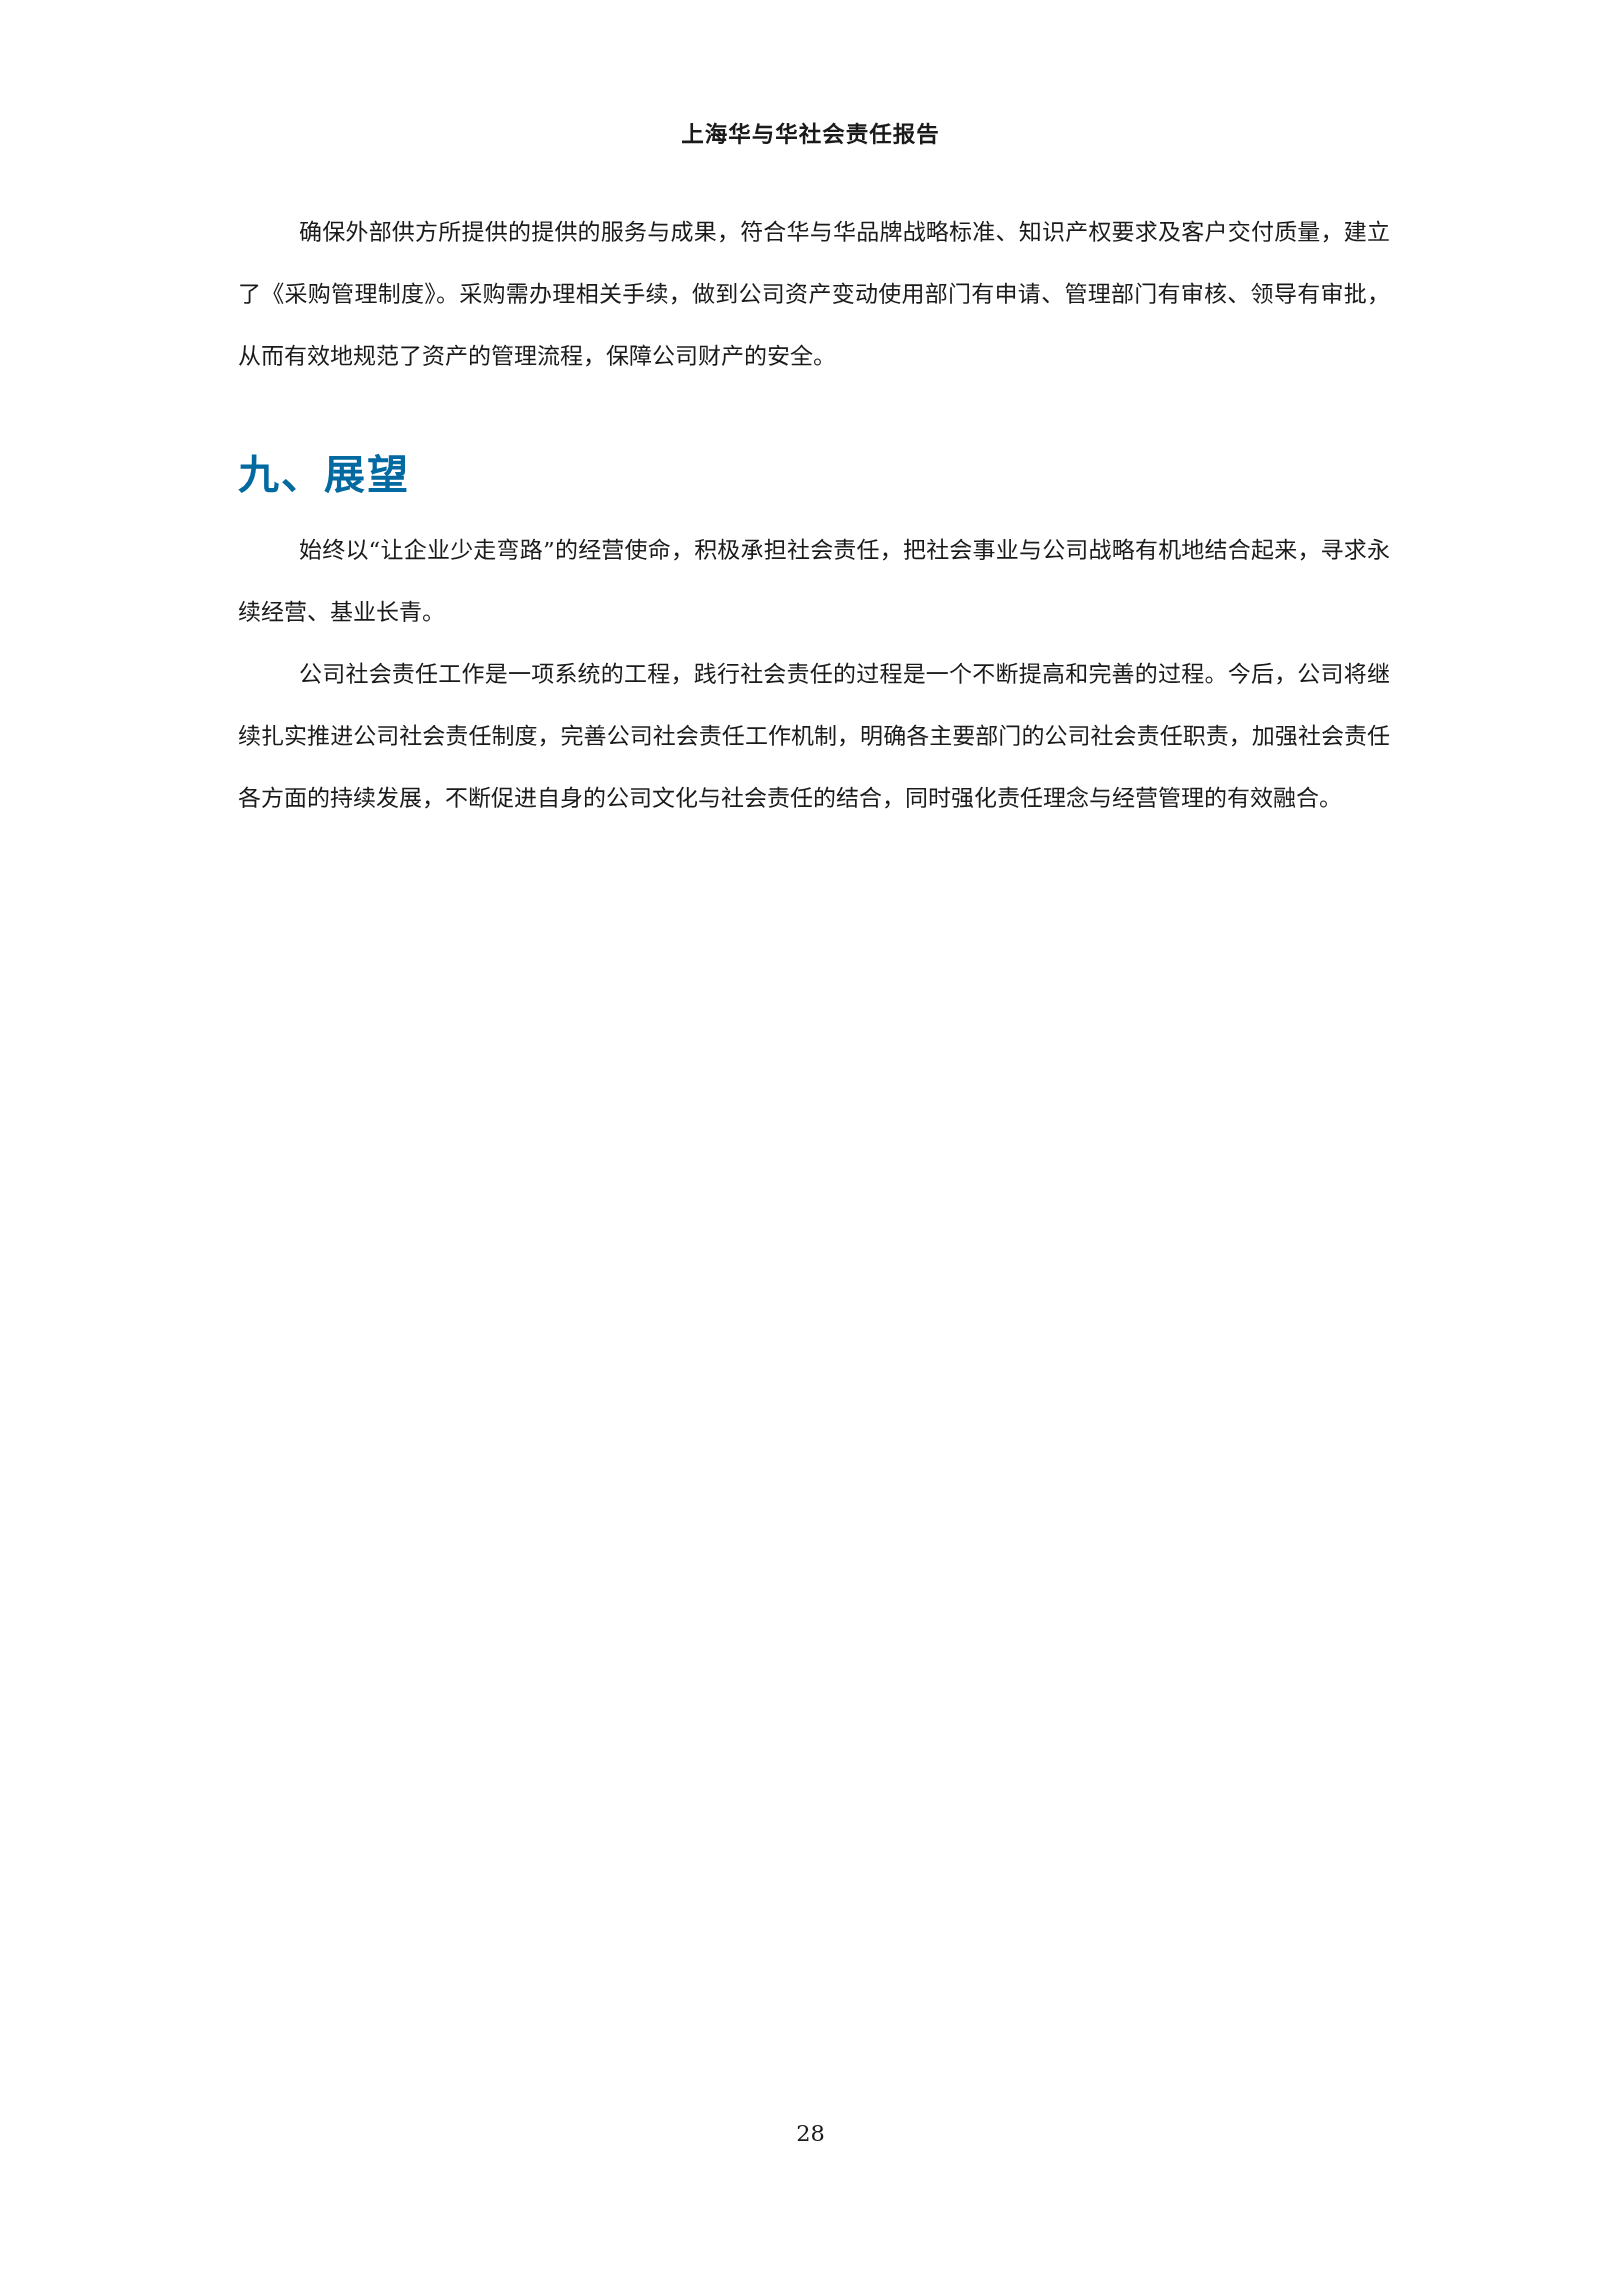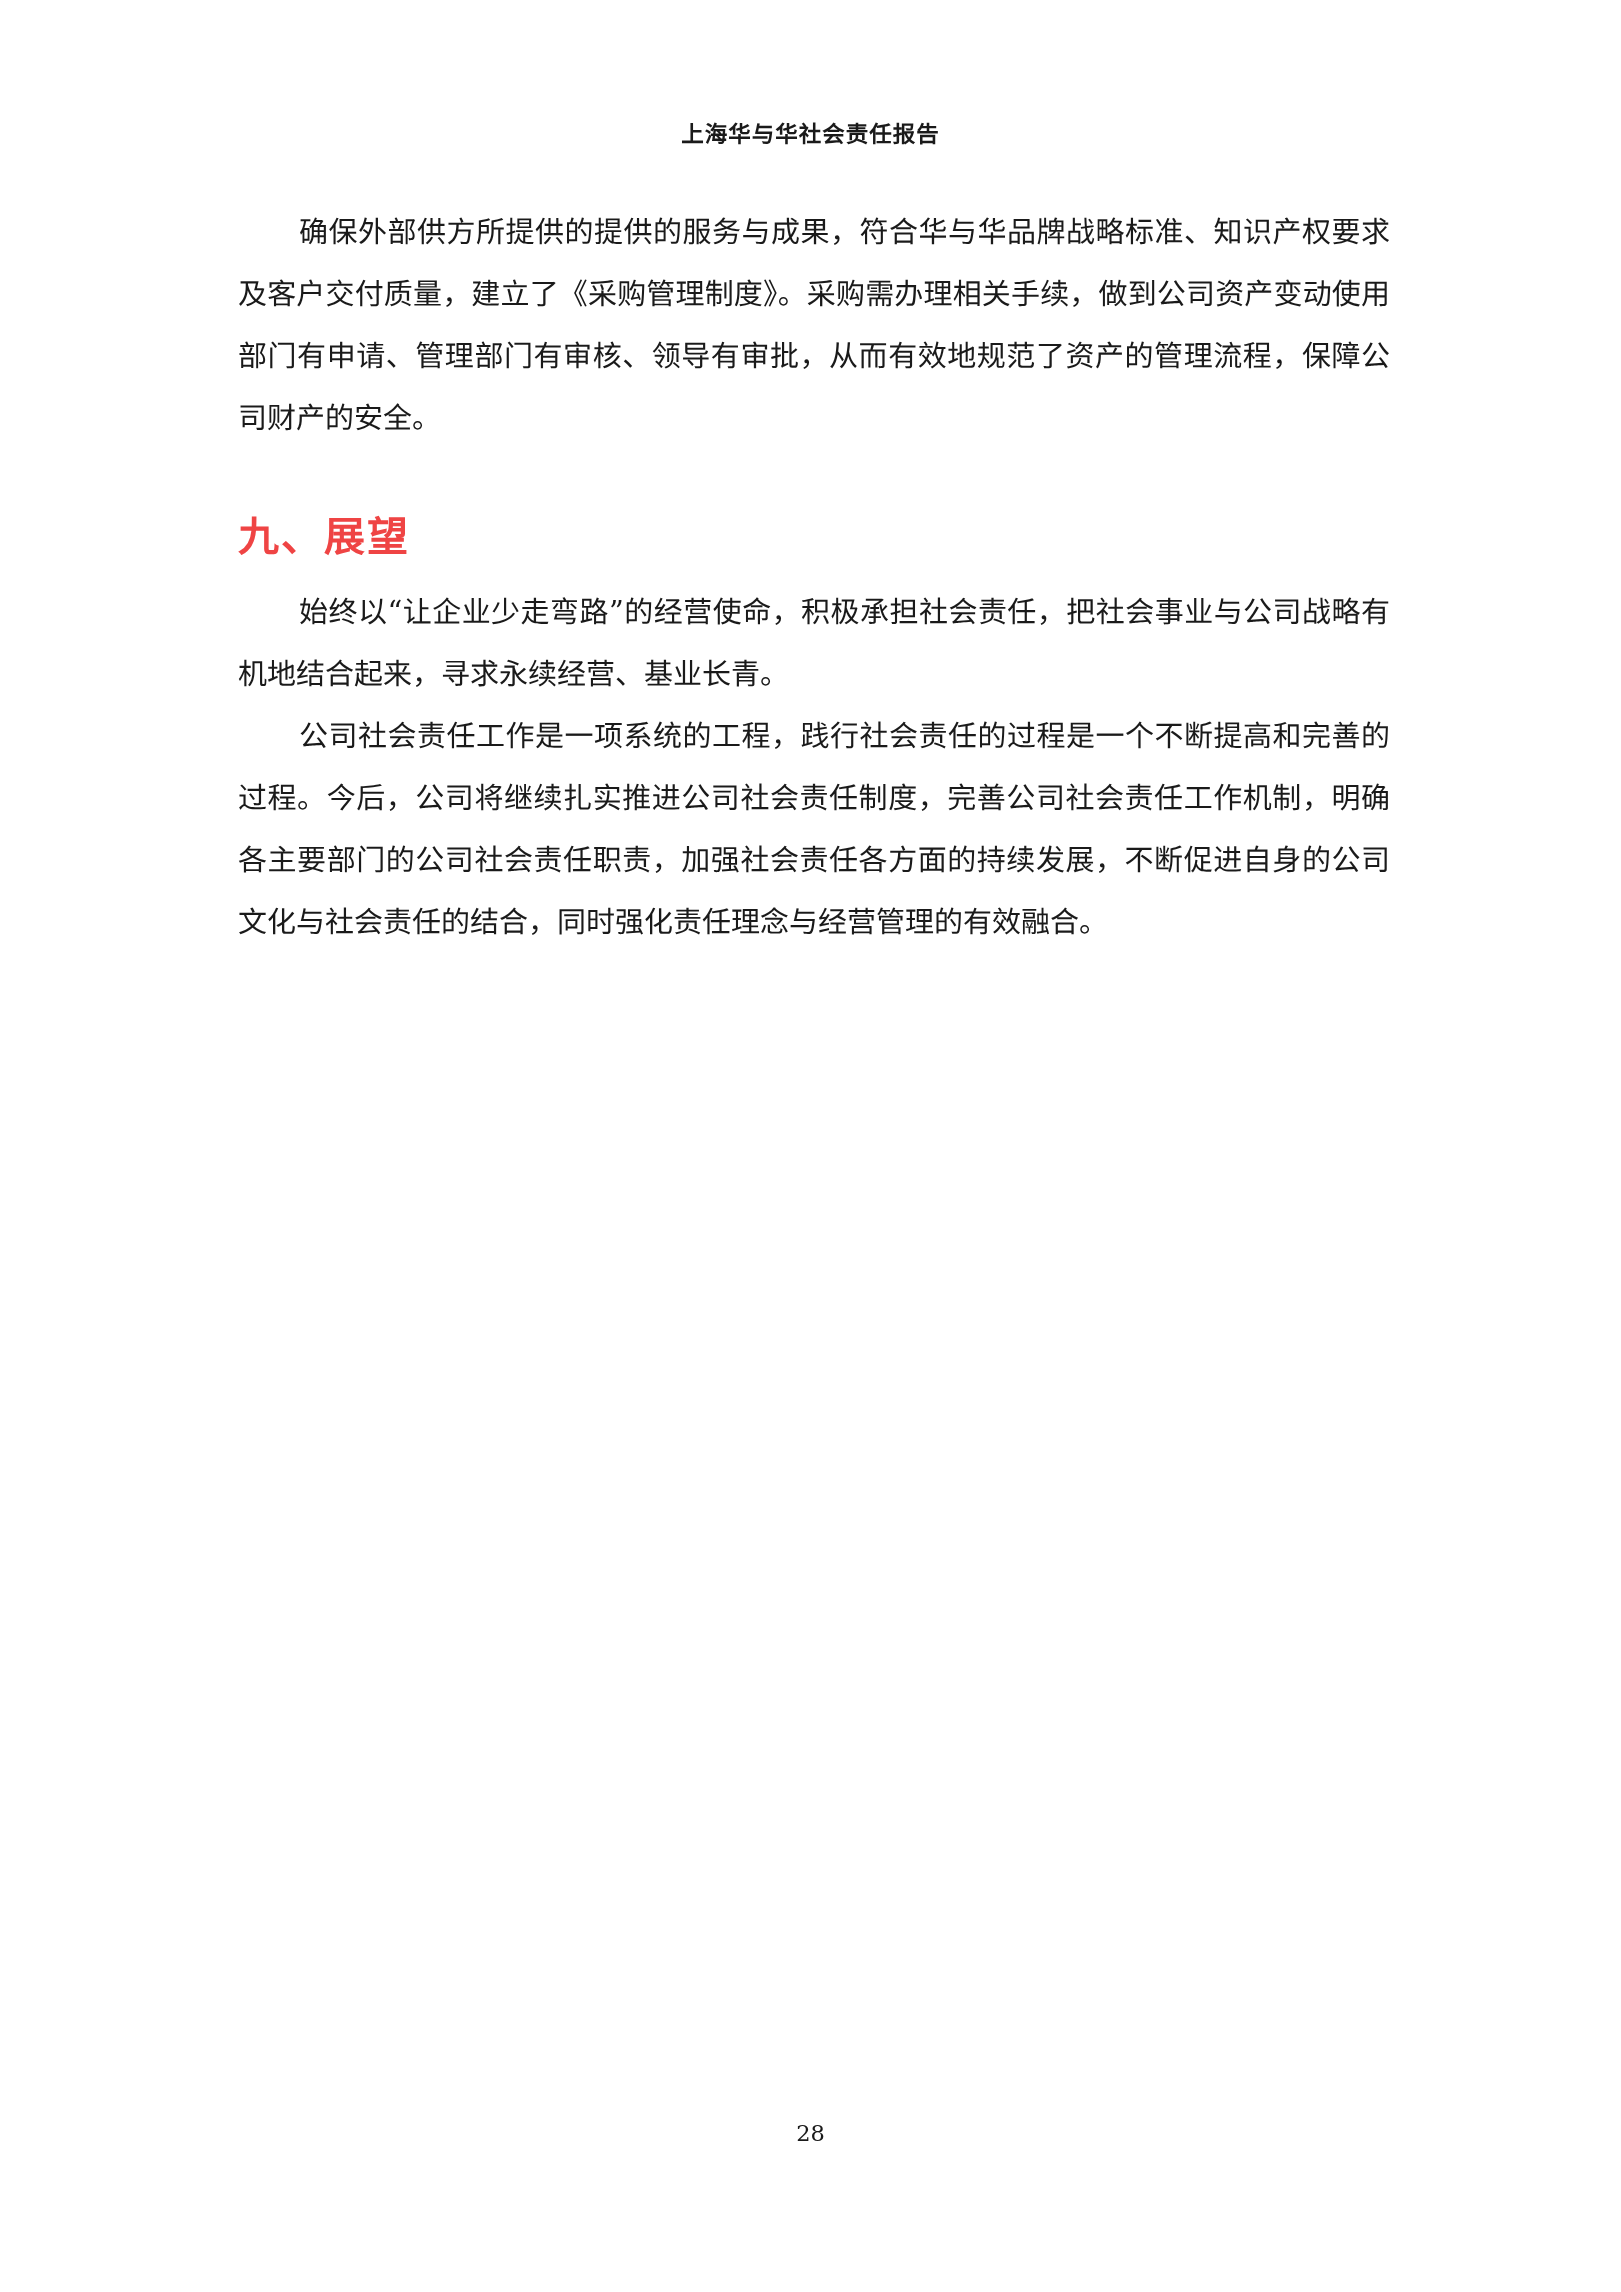--- a/index.html
+++ b/index.html
@@ -34,35 +34,35 @@
     color: #1a1a1a;
   }
   .content {
     position: absolute;
     top: 201px;
     left: 238px;
     width: 1152px;
   }
   p.body-text {
     margin: 0 0 0 0;
-    font-size: 29px;
+    font-size: 23px;
     line-height: 62px;
     text-indent: 61px;
     text-align: justify;
     text-justify: inter-ideograph;
     color: #1a1a1a;
     font-family: "DejaVu Serif", serif;
   }
   h2.section-heading {
     font-family: "DejaVu Sans", sans-serif;
     font-size: 41px;
     font-weight: bold;
     margin: 54px 0 17.6px 0;
     letter-spacing: 2px;
-    color: #ef4444;
+    color: #0369a1;
   }
   .page-number {
     position: absolute;
     bottom: 125px;
     left: 0;
     width: 100%;
     text-align: center;
     font-family: "DejaVu Serif", serif;
     font-size: 22.5px;
     color: #1a1a1a;

